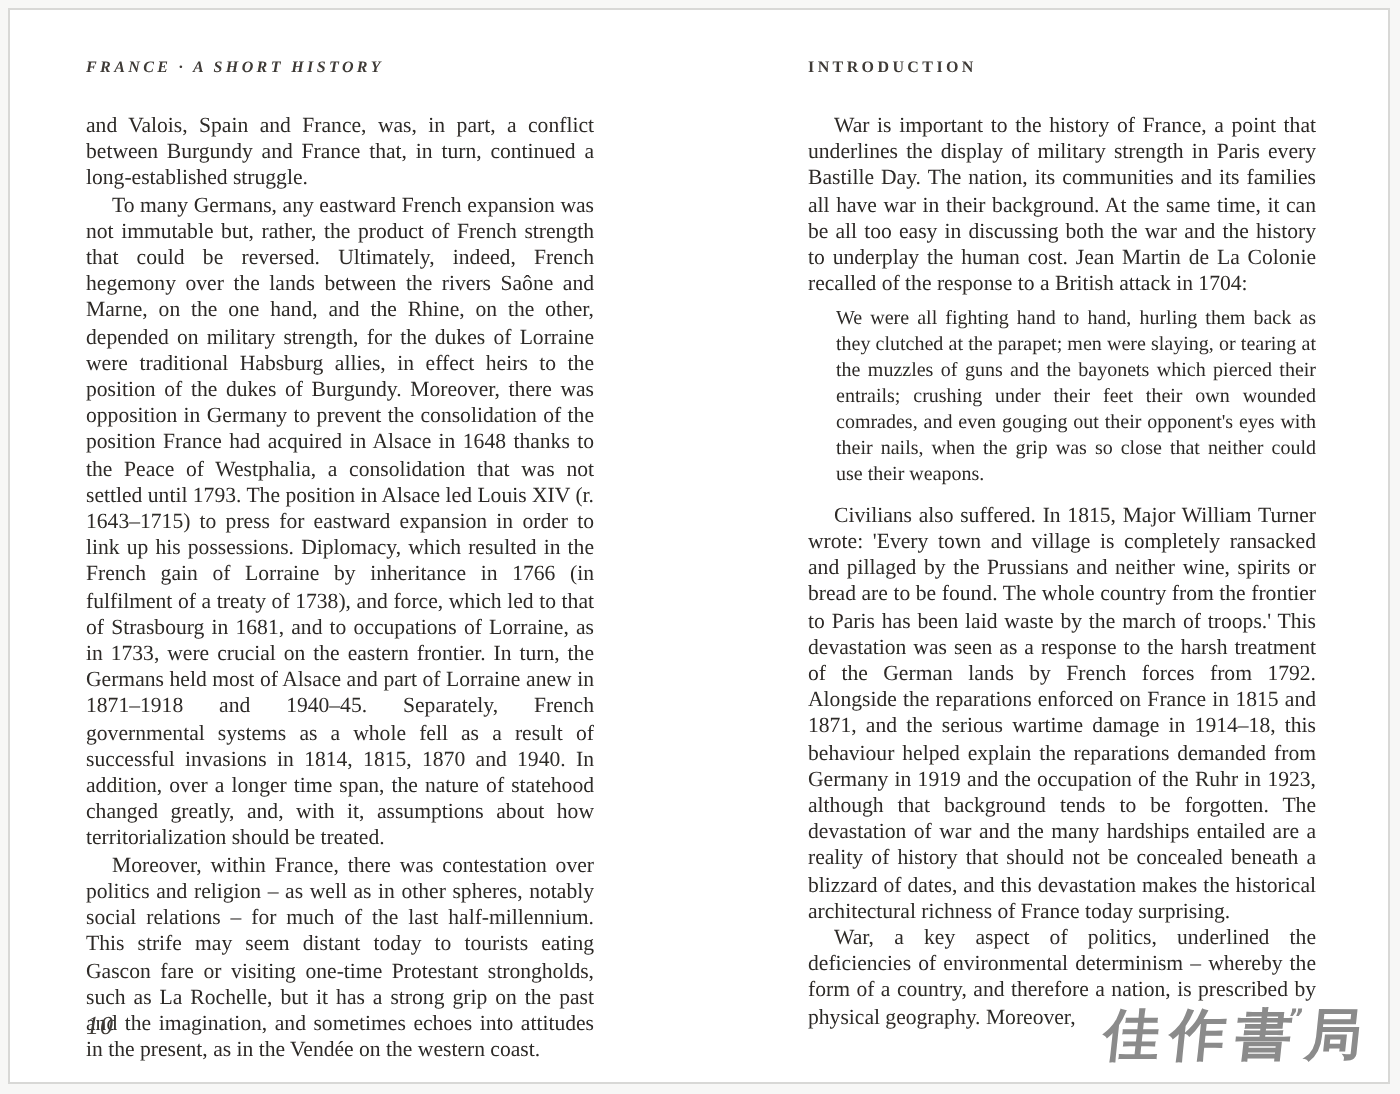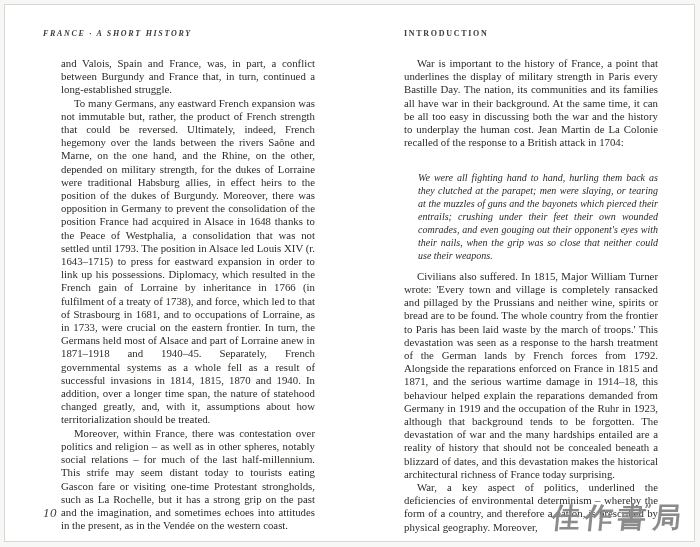--- a/index.html
+++ b/index.html
@@ -33,31 +33,30 @@
   .running-head.right { left: 399px; width: 254px; text-align: left; }
   .text-col {
     position: absolute;
     top: 52px;
     width: 254px;
     font-size: 10.8px;
     line-height: 13.2px;
     text-align: justify;
     color: #2d2a27;
   }
-  .text-col.left  { left: 56px; }
+  .text-col.left  { left: 38px; }
   .text-col.right { left: 399px; }
   .text-col p { margin: 0; }
   .text-col p.indent { text-indent: 13px; }
   .text-col blockquote {
-    margin: 23px 0 7px 14px;
+    margin: 5px 0 7px 14px;
     padding: 0;
     font-size: 10px;
     line-height: 12.9px;
     text-align: justify;
-    font-style: italic;
   }
   .page-number {
     position: absolute;
     left: 38px;
     top: 500px;
     font-size: 13px;
     color: #413d39;
     letter-spacing: 0.5px;
     font-style: italic;
   }

